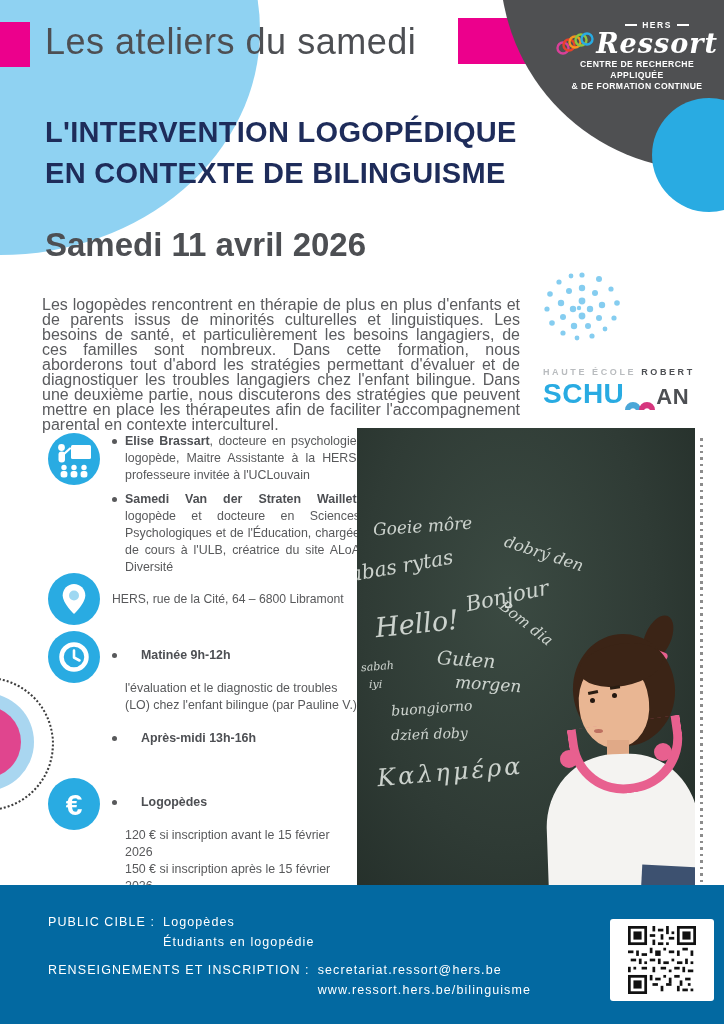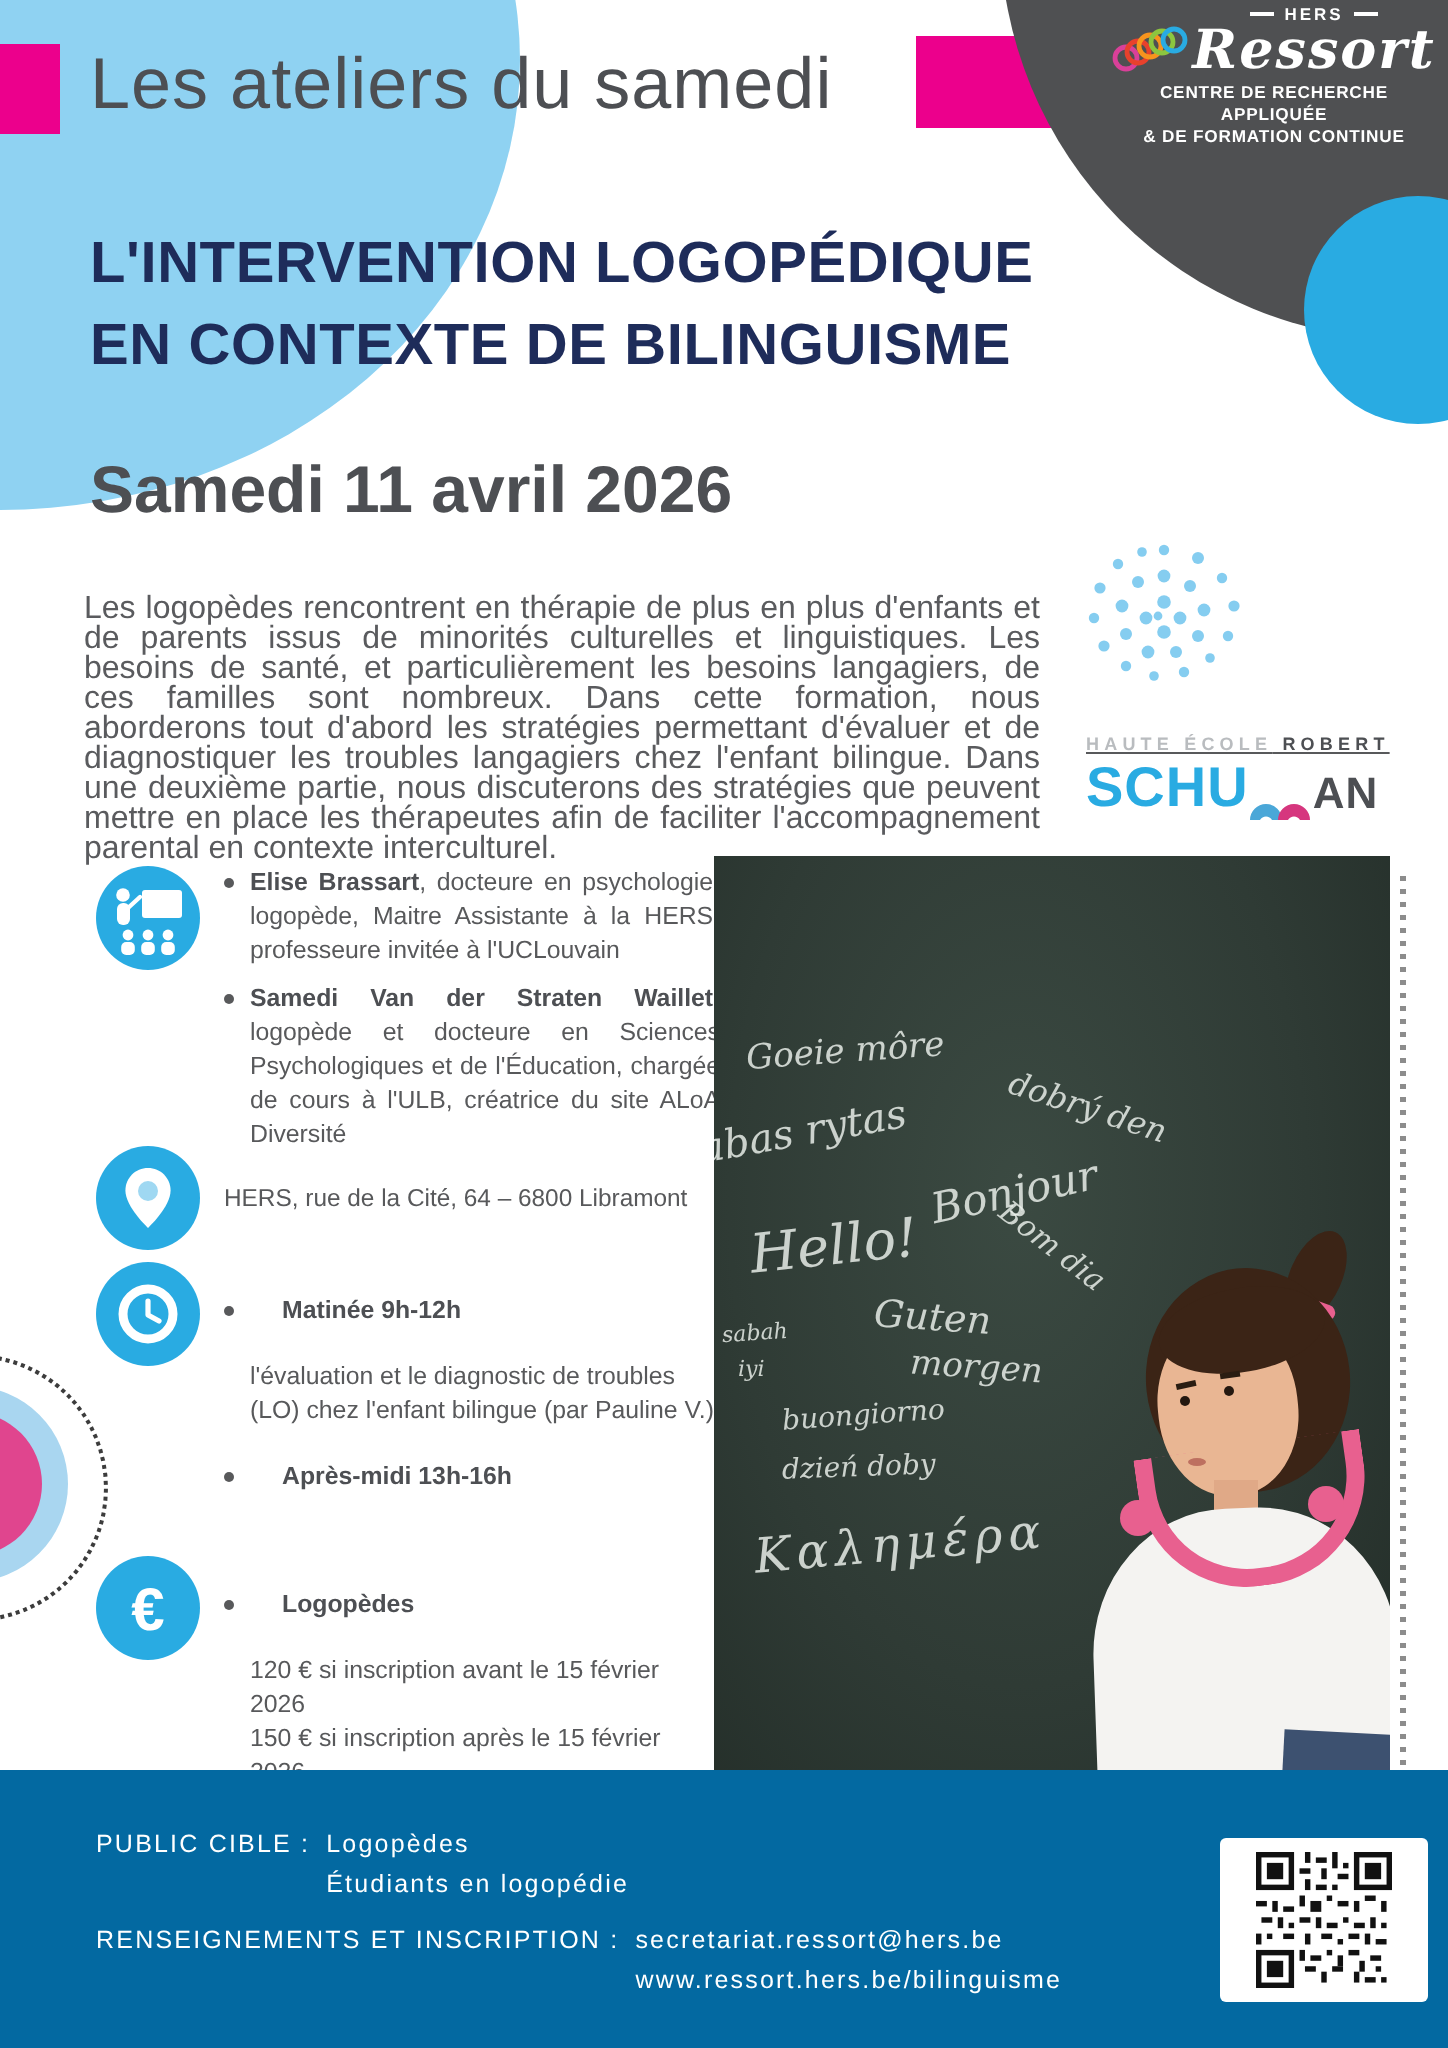--- a/index.html
+++ b/index.html
@@ -21,40 +21,40 @@
                     background:#a9d6f0;border-radius:50%;}
   .left-circle-pink{position:absolute;left:27px;top:27px;width:72px;height:72px;
                     background:#e0458e;border-radius:50%;}
   .dotted-line{position:absolute;left:700px;top:438px;width:2.5px;height:458px;
                background:repeating-linear-gradient(to bottom,#8c8c8c 0 2.5px,transparent 2.5px 6.5px);}
 
   
   .banner-title{position:absolute;left:45px;top:21px;font-size:36px;color:#4d4f53;letter-spacing:.5px;}
 
   
-  .ressort{position:absolute;left:556px;top:2px;width:162px;text-align:center;color:#ffffff;}
+  .ressort{position:absolute;left:556px;top:20px;width:162px;text-align:center;color:#ffffff;}
   .hers-row{display:flex;align-items:center;justify-content:center;gap:5px;margin-left:40px;
             font-size:8.5px;font-weight:bold;letter-spacing:1.5px;}
   .dash{display:inline-block;width:12px;height:1.5px;background:#ffffff;}
-  .ressort-row{display:flex;align-items:flex-start;justify-content:center;margin-top:-2px;}
+  .ressort-row{display:flex;align-items:center;justify-content:center;margin-top:-2px;}
   .ressort-name{font-family:"DejaVu Serif",serif;font-style:italic;font-weight:bold;
                 font-size:27px;letter-spacing:1px;}
   .ressort-sub{font-size:8.6px;font-weight:bold;letter-spacing:.4px;line-height:11px;}
 
   
   .main-title{position:absolute;left:45px;top:112px;font-size:29px;line-height:41px;
               font-weight:bold;color:#1e2c5a;letter-spacing:.3px;}
   .date-heading{position:absolute;left:45px;top:226px;font-size:33px;font-weight:bold;color:#4d4f53;}
   .intro{position:absolute;left:42px;top:281px;width:478px;font-size:16px;line-height:15px;
          text-align:justify;color:#5a5b5e;}
 
   
   .dots{position:absolute;left:541px;top:271px;}
   .schuman{position:absolute;left:543px;top:367px;width:160px;}
-  .schuman-top{font-size:9px;letter-spacing:2.6px;font-weight:bold;white-space:nowrap;text-decoration:underline;}
+  .schuman-top{font-size:9px;letter-spacing:2.6px;font-weight:bold;white-space:nowrap;}
   .schuman-top .lite{color:#b9bcbf;}
   .schuman-top .dark{color:#4d4f53;}
   .schuman-bottom{display:flex;align-items:flex-end;margin-top:1px;}
   .schuman-bottom .schu{color:#29abe2;font-weight:bold;font-size:28px;letter-spacing:.5px;}
   .schuman-bottom .an{color:#4d4f53;font-weight:bold;font-size:22px;letter-spacing:.5px;}
 
   
   .section{position:absolute;left:48px;width:312px;}
   .icon-circle{position:absolute;left:0;top:0;width:52px;height:52px;}
   .sec-body{margin-left:64px;width:248px;font-size:12.4px;line-height:17px;color:#58595b;}

